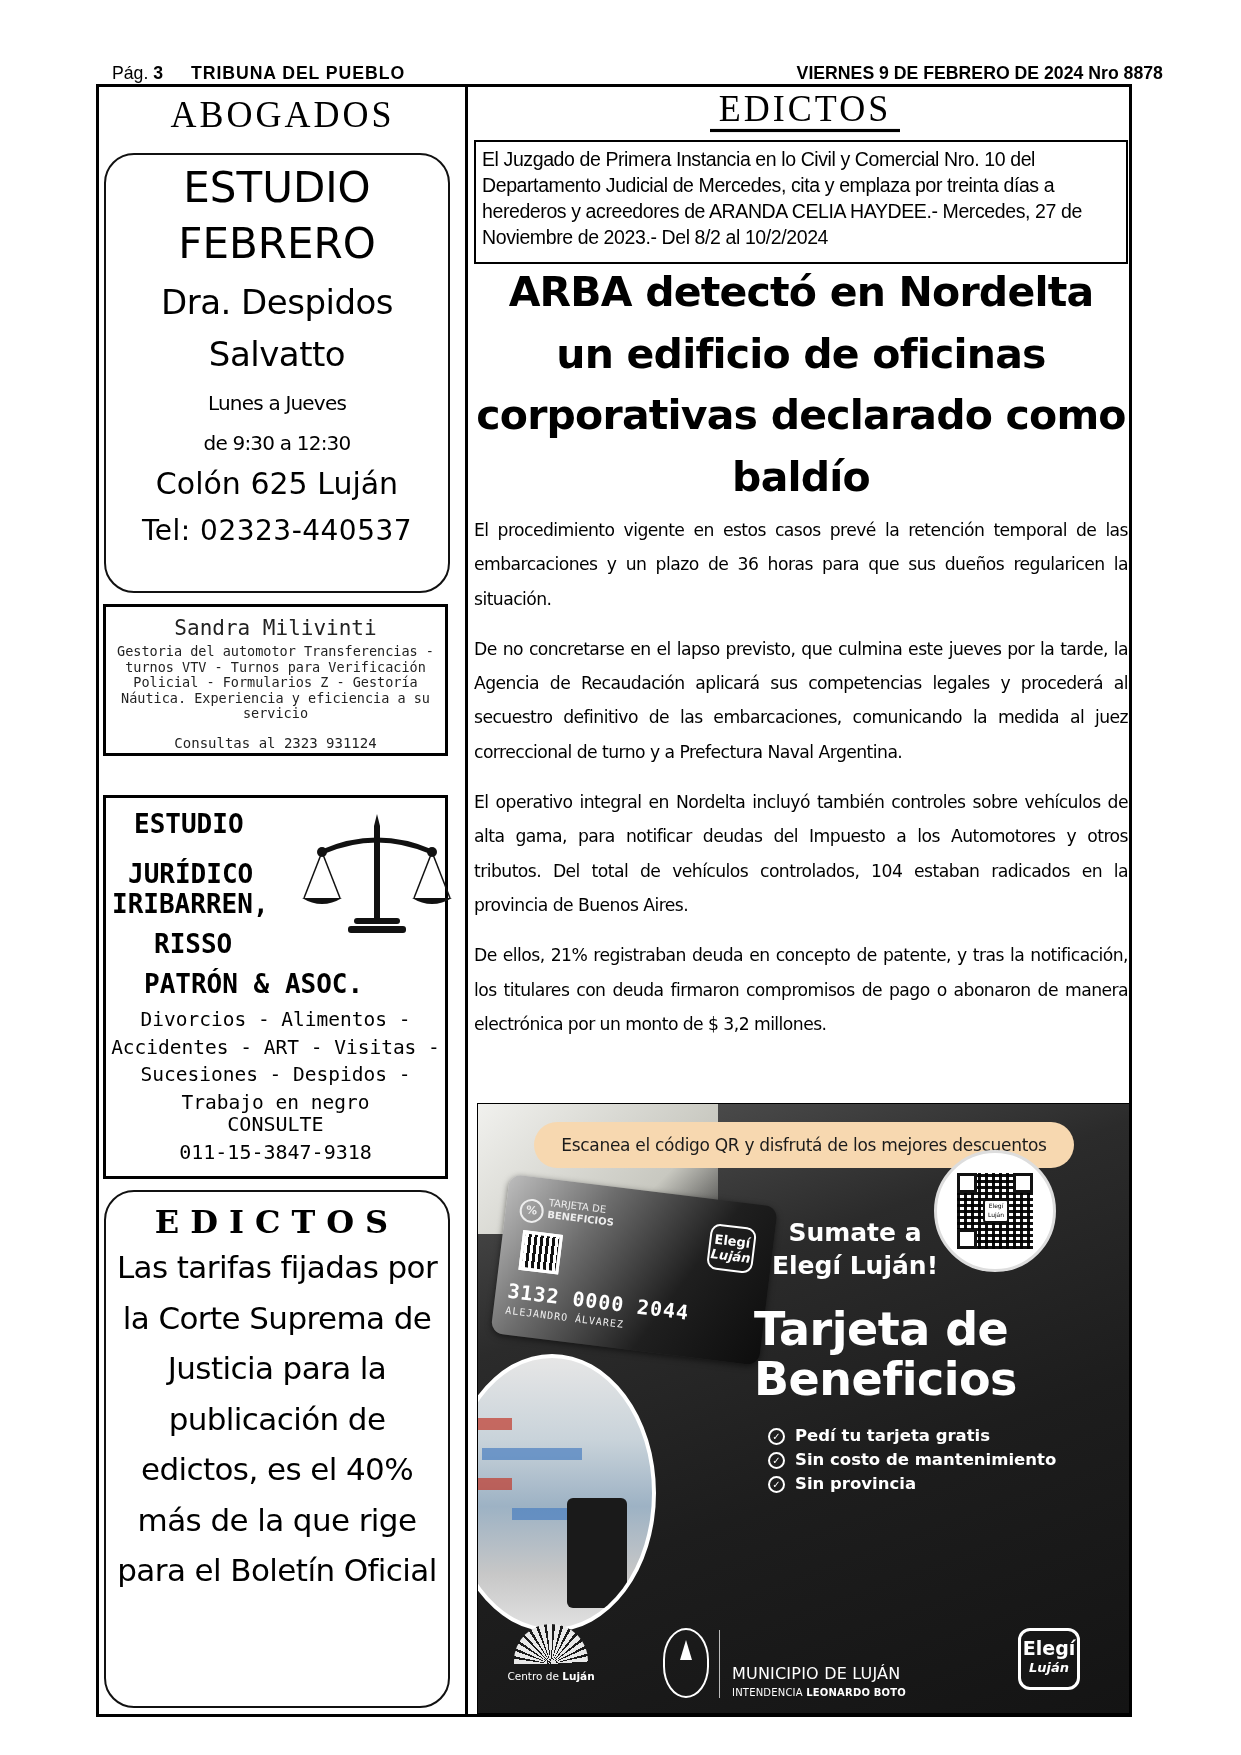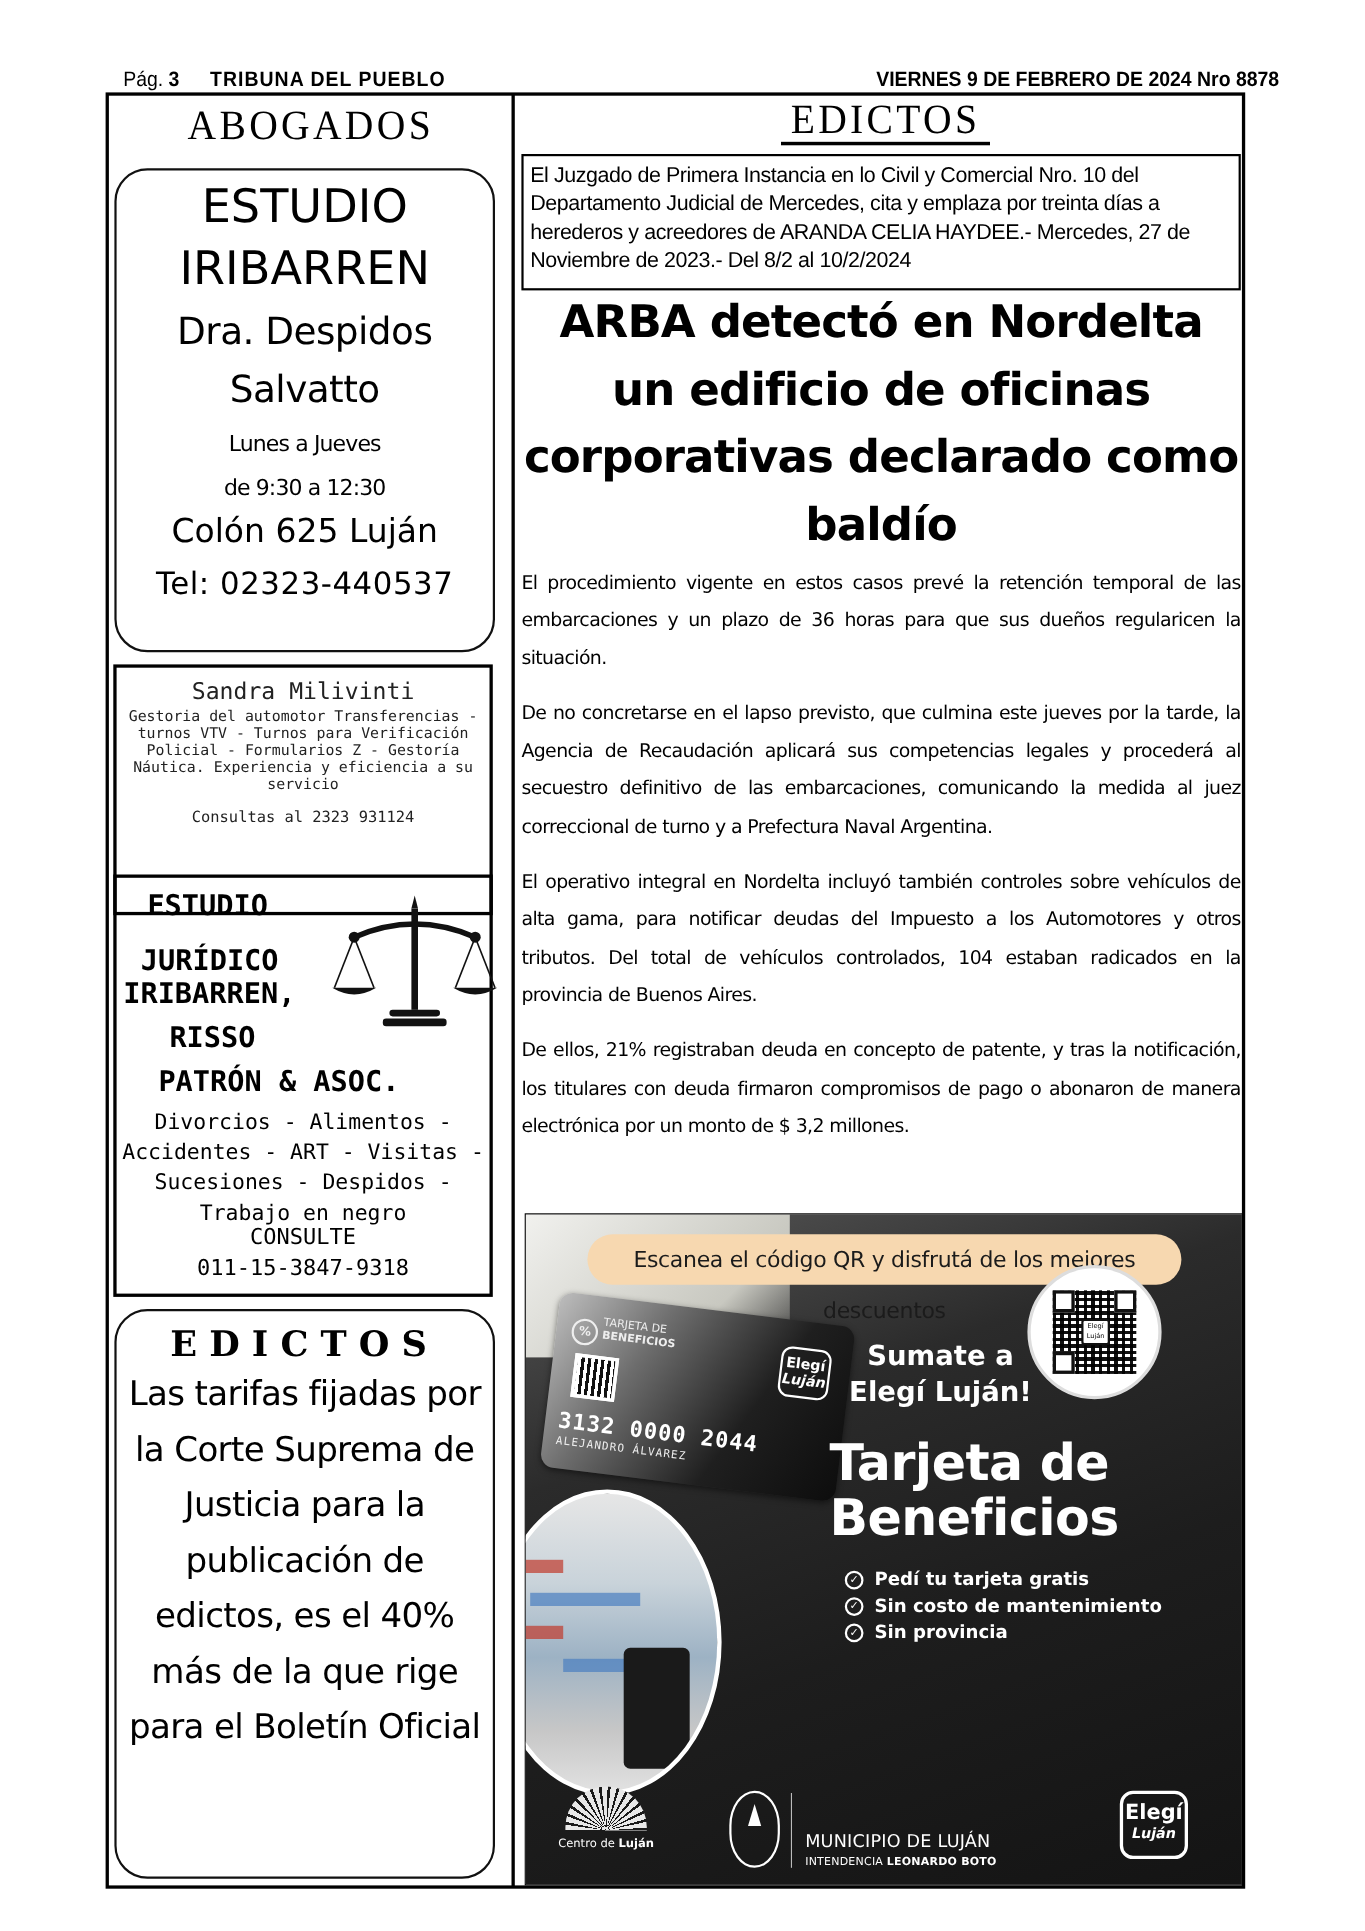--- a/index.html
+++ b/index.html
@@ -33,21 +33,21 @@
   
   .box-round { position: absolute; border: 2px solid #111; border-radius: 30px; box-sizing: border-box; text-align: center; }
   .estudio1 { left: 104px; top: 153px; width: 346px; height: 440px; font-family: "DejaVu Sans", sans-serif; }
   .estudio1 .l { display: block; line-height: 1; }
   .estudio1 .big { font-size: 42px; margin-top: 12px; }
   .estudio1 .big2 { font-size: 42px; margin-top: 14px; }
   .estudio1 .med { font-size: 34px; margin-top: 20px; letter-spacing: -0.5px; }
   .estudio1 .sm { font-size: 20px; margin-top: 22px; letter-spacing: -0.8px; }
   .estudio1 .tel { font-size: 28px; margin-top: 18px; letter-spacing: 0.5px; white-space: nowrap; }
 
-  .sandra { position: absolute; left: 103px; top: 604px; width: 345px; height: 228px;
+  .sandra { position: absolute; left: 103px; top: 604px; width: 345px; height: 152px;
     border: 3px solid #000; box-sizing: border-box; text-align: center; font-family: "DejaVu Sans Mono", monospace; color: #222; }
   .sandra .name { font-size: 21px; margin-top: 9px; }
   .sandra .body { font-size: 13.5px; line-height: 15.5px; margin-top: 4px; padding: 0 6px; }
   .sandra .cons { font-size: 14px; margin-top: 13px; }
 
   .iribarren { position: absolute; left: 103px; top: 795px; width: 345px; height: 384px;
     border: 3px solid #000; box-sizing: border-box; font-family: "DejaVu Sans Mono", monospace; }
   .iribarren .hl { font-size: 26px; font-weight: bold; line-height: 40px; white-space: nowrap; position: absolute; }
   .iribarren .scales { position: absolute; left: 196px; top: 12px; width: 150px; height: 126px; }
   .iribarren .services { position: absolute; top: 208px; left: 0; right: 0; text-align: center; font-size: 19.5px; line-height: 27.5px; }
@@ -62,21 +62,21 @@
     font-family: "DejaVu Sans", sans-serif; font-weight: bold; font-size: 41px; line-height: 61.5px; letter-spacing: -0.8px; }
   .article { position: absolute; left: 474px; top: 513px; width: 654px;
     font-family: "DejaVu Sans", sans-serif; font-size: 17.2px; line-height: 34.3px; letter-spacing: -0.55px; text-align: justify; }
   .article p { margin: 0 0 16px 0; }
 
   
   .ad { position: absolute; left: 477px; top: 1103px; width: 651px; height: 609px; overflow: hidden;
     background: linear-gradient(160deg, #5a5a5a 0%, #2b2b2b 30%, #1d1d1d 60%, #141414 100%); border: 1px solid #000; }
   .ad .lightpanel { position: absolute; left: 0; top: 0; width: 240px; height: 130px; background: linear-gradient(135deg, #f1f1ee 0%, #c8c8c0 70%, rgba(80,80,80,0) 100%); }
   .ad .pill { position: absolute; left: 56px; top: 18px; width: 540px; height: 46px; border-radius: 23px; background: #f7d8b0;
-    font-family: "DejaVu Sans", sans-serif; font-size: 20px; line-height: 46px; text-align: center; color: #1b1b1b; letter-spacing: -0.3px; }
+    font-family: "DejaVu Sans", sans-serif; font-size: 17px; line-height: 46px; text-align: center; color: #1b1b1b; letter-spacing: -0.3px; }
   .ad .card { position: absolute; left: 32px; top: 70px; width: 270px; height: 160px; border-radius: 12px;
     background: linear-gradient(120deg, #bdbdbd 0%, #6d6d6d 30%, #1f1f1f 65%, #0d0d0d 100%); transform: rotate(7deg); transform-origin: left top; box-shadow: 0 2px 6px rgba(0,0,0,.5); }
   .ad .card .pct { position: absolute; left: 14px; top: 22px; width: 20px; height: 20px; border-radius: 50%; border: 2px solid #eee; font-family: "DejaVu Sans", sans-serif; font-size: 11px; color: #eee; text-align: center; line-height: 20px; font-weight: bold; }
   .ad .card .ctitle { position: absolute; left: 42px; top: 18px; font-family: "DejaVu Sans", sans-serif; color: #eee; font-size: 10px; line-height: 12px; }
   .ad .card .cqr { position: absolute; left: 20px; top: 54px; width: 34px; height: 34px; background: repeating-linear-gradient(90deg,#fff 0 3px,#111 3px 6px), #fff; border: 3px solid #fff; }
   .ad .card .cnum { position: absolute; left: 12px; top: 104px; font-family: "DejaVu Sans Mono", monospace; color: #fff; font-size: 20px; font-weight: bold; letter-spacing: 1px; }
   .ad .card .cname { position: absolute; left: 12px; top: 130px; font-family: "DejaVu Sans Mono", monospace; color: #eee; font-size: 10px; letter-spacing: 1px; }
   .ad .card .clogo { position: absolute; right: 18px; top: 24px; width: 46px; height: 46px; border: 2px solid #fff; border-radius: 10px; color: #fff; font-family: "DejaVu Sans", sans-serif; font-size: 13px; font-weight: bold; text-align: center; line-height: 15px; padding-top: 6px; box-sizing: border-box; }
   .ad .qr { position: absolute; left: 456px; top: 46px; width: 116px; height: 116px; border-radius: 50%; background: #fff; border: 3px solid #ddd; }
   .ad .qr .grid { position: absolute; left: 20px; top: 20px; width: 76px; height: 76px;
@@ -120,21 +120,21 @@
 <div class="frame"></div>
 <div class="divider"></div>
 
 <div class="seclabel abogados">ABOGADOS</div>
 <div class="seclabel edictos-top">EDICTOS</div>
 
 <div class="notice">El Juzgado de Primera Instancia en lo Civil y Comercial Nro. 10 del Departamento Judicial de Mercedes, cita y emplaza por treinta días a herederos y acreedores de ARANDA CELIA HAYDEE.-  Mercedes, 27 de  Noviembre  de 2023.- Del 8/2 al 10/2/2024</div>
 
 <div class="box-round estudio1">
   <span class="l big">ESTUDIO</span>
-  <span class="l big2">IRIBARREN</span>
+  <span class="l big2">FEBRERO</span>
   <span class="l med">Dra. Despidos</span>
   <span class="l med" style="margin-top:18px">Salvatto</span>
   <span class="l sm">Lunes a Jueves</span>
   <span class="l sm" style="margin-top:20px">de 9:30 a 12:30</span>
   <span class="l sm" style="margin-top:16px;font-size:30px;letter-spacing:0">Colón 625 Luján</span>
   <span class="l tel">Tel: 02323-440537</span>
 </div>
 
 <div class="sandra">
   <div class="name">Sandra Milivinti</div>

